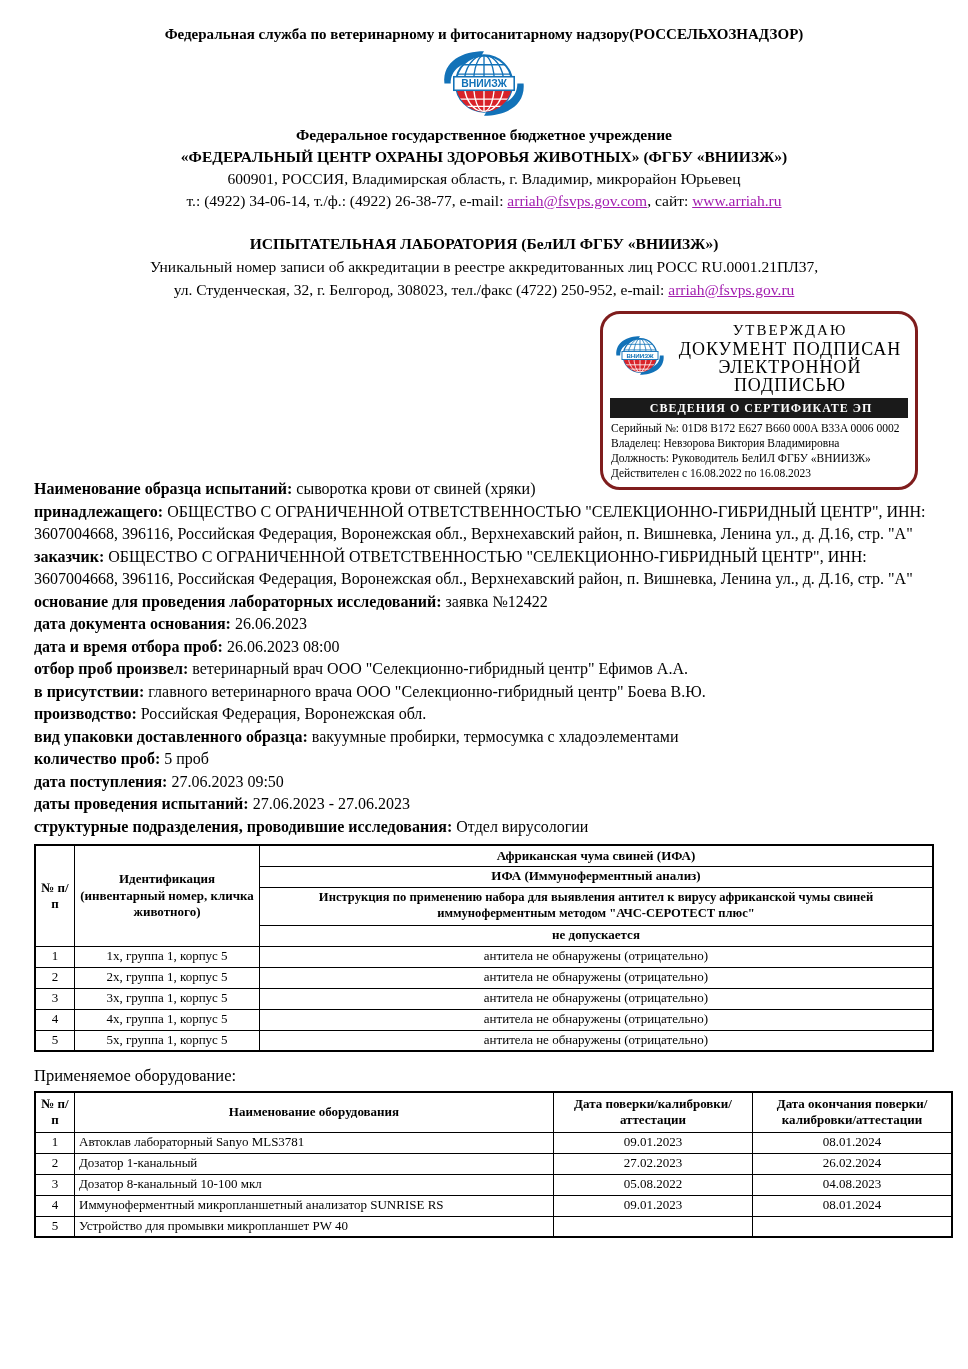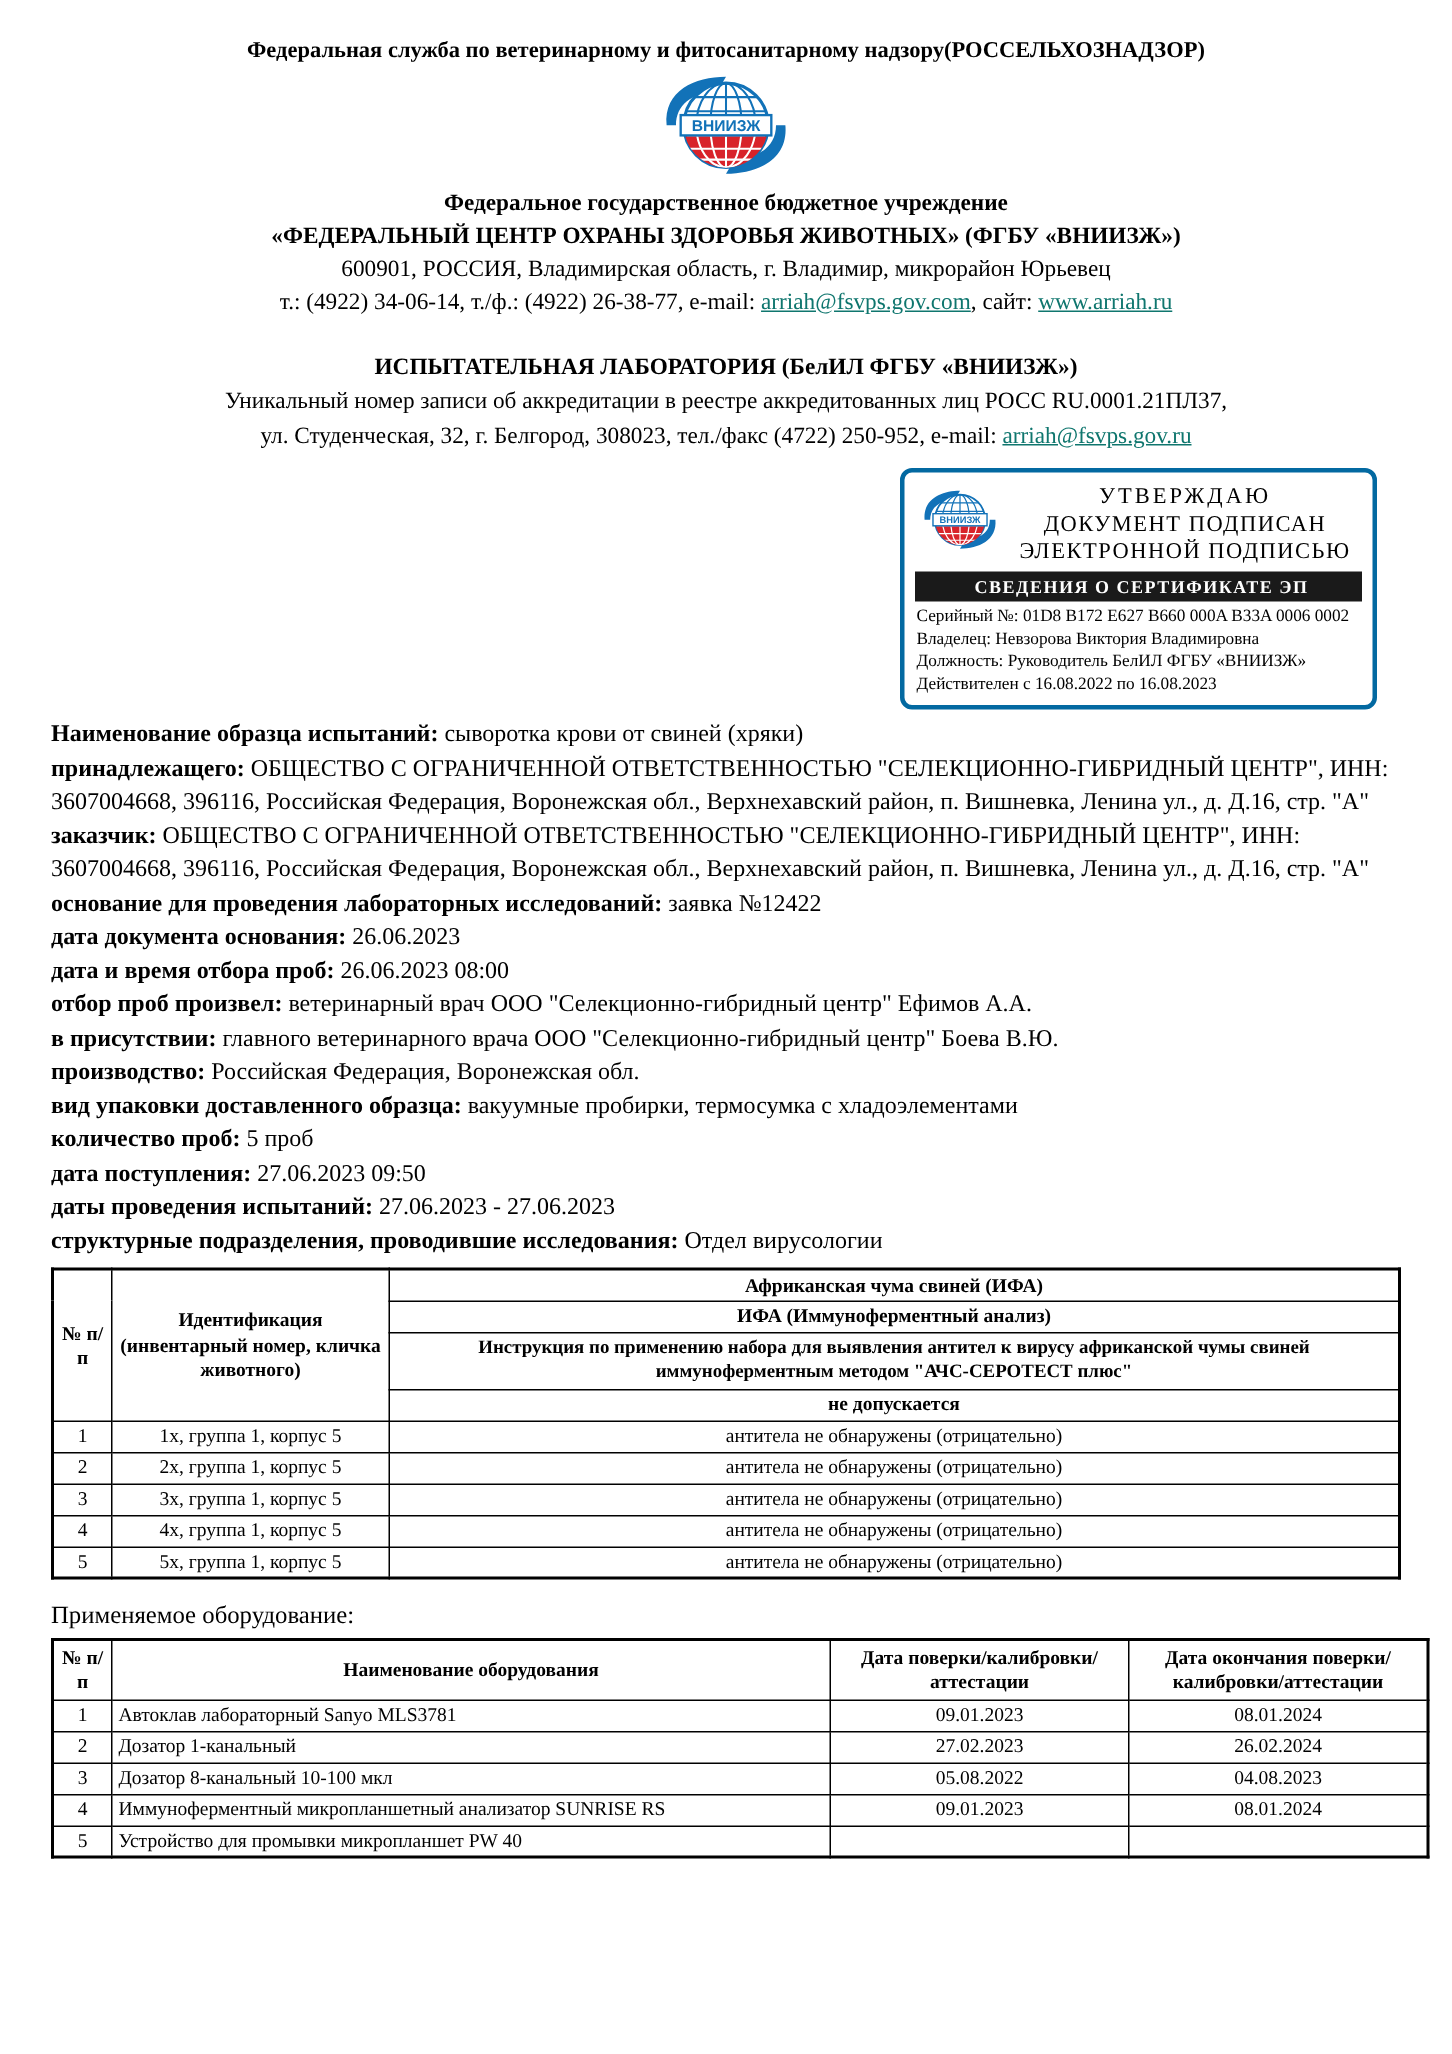--- a/index.html
+++ b/index.html
@@ -7,34 +7,34 @@
     width:968px;height:1369px;margin:0 auto;background:#ffffff;color:#000;
     font-family:"Liberation Serif", serif;
     box-sizing:border-box;padding:24px 34px 0 34px;overflow:hidden;position:relative;
   }
   
   .doc-header{text-align:center;}
   .agency{font-weight:bold;font-size:15px;line-height:20px;}
   .logo-wrap{margin:5px auto 2px auto;}
   .org-line{font-size:15.5px;line-height:22px;}
   .b{font-weight:bold;}
-  a.doclink{color:#0f766e;text-decoration:underline;cursor:pointer;}
+  a.doclink{color:#a21caf;text-decoration:underline;cursor:pointer;}
   .lab-block{margin-top:20px;text-align:center;}
   .lab-block div{font-size:15.5px;line-height:23px;}
   
   .stamp-row{position:relative;height:158px;margin-top:10px;}
   .stamp{
     position:absolute;left:566px;top:0;width:318px;box-sizing:border-box;
-    border:3px solid #0369a1;border-radius:8px;padding:6px 7px 6px 7px;background:#fff;
+    border:3px solid #7f1d1d;border-radius:20px;padding:6px 7px 6px 7px;background:#fff;
   }
   .stamp-top{display:flex;align-items:center;}
   .stamp-logo{flex:0 0 62px;}
   .stamp-head{flex:1;text-align:center;}
   .stamp-approve{font-size:15px;letter-spacing:2px;line-height:20px;}
-  .stamp-signed{font-size:15px;line-height:18px;letter-spacing:1px;}
+  .stamp-signed{font-size:18px;line-height:18px;letter-spacing:1px;}
   .stamp-banner{
     margin-top:4px;background:#1a1a1a;color:#fff;text-align:center;
     font-size:12px;font-weight:bold;letter-spacing:1px;padding:3px 0 2px 4px;
   }
   .stamp-details{padding:3px 1px 0 1px;}
   .stamp-details div{font-size:11.5px;line-height:15px;white-space:nowrap;}
   
   .doc-title{text-align:center;font-weight:bold;font-size:17.5px;margin-top:16px;}
   .body-fields{margin-top:9px;}
   .field{font-size:16px;line-height:22.5px;}

